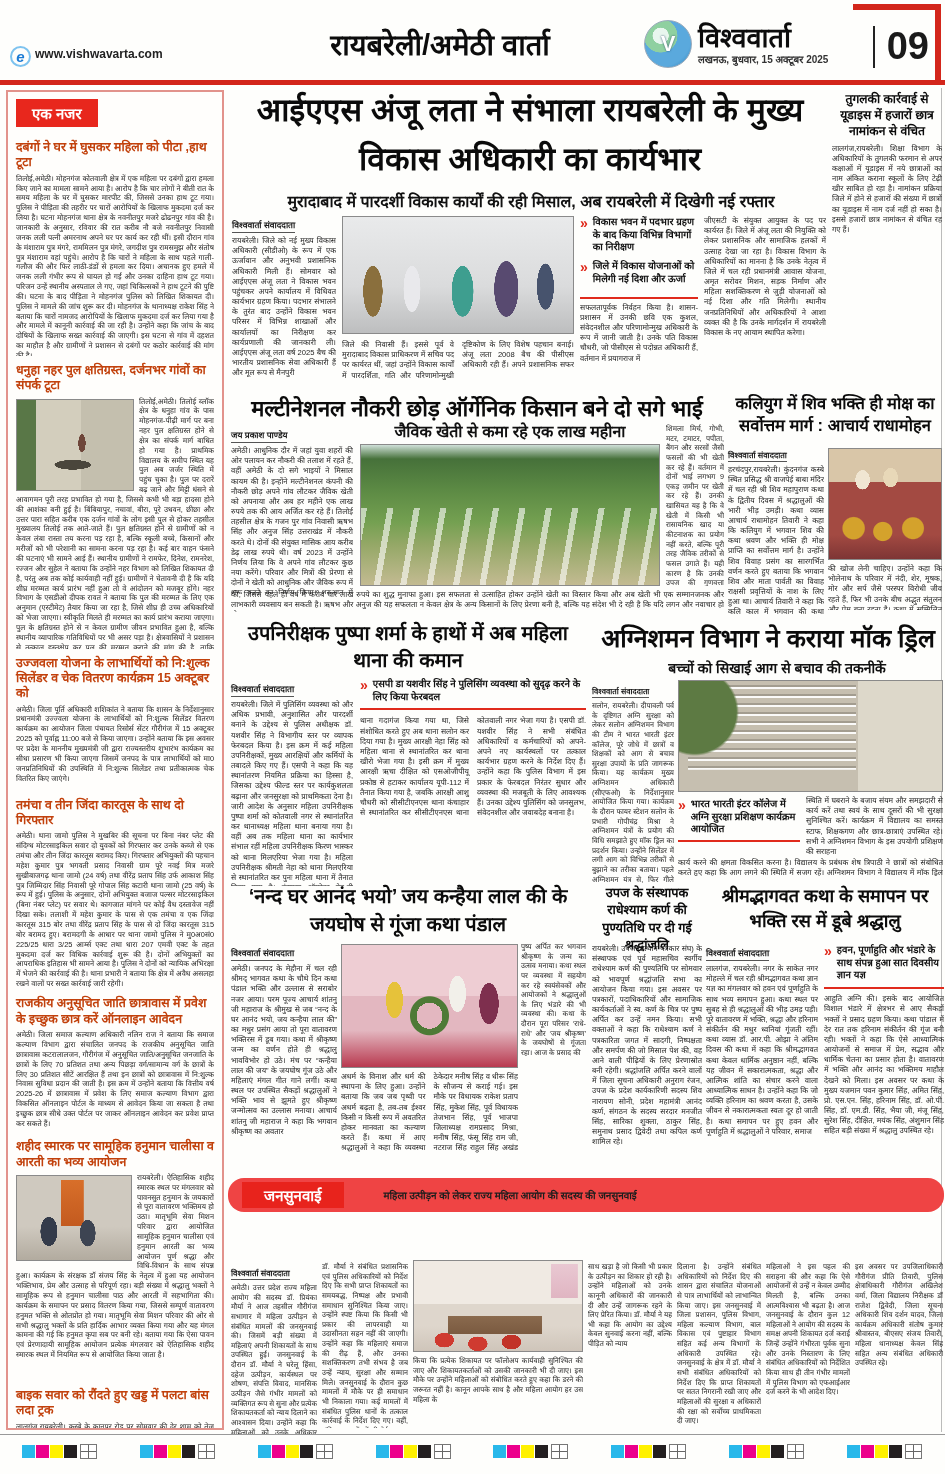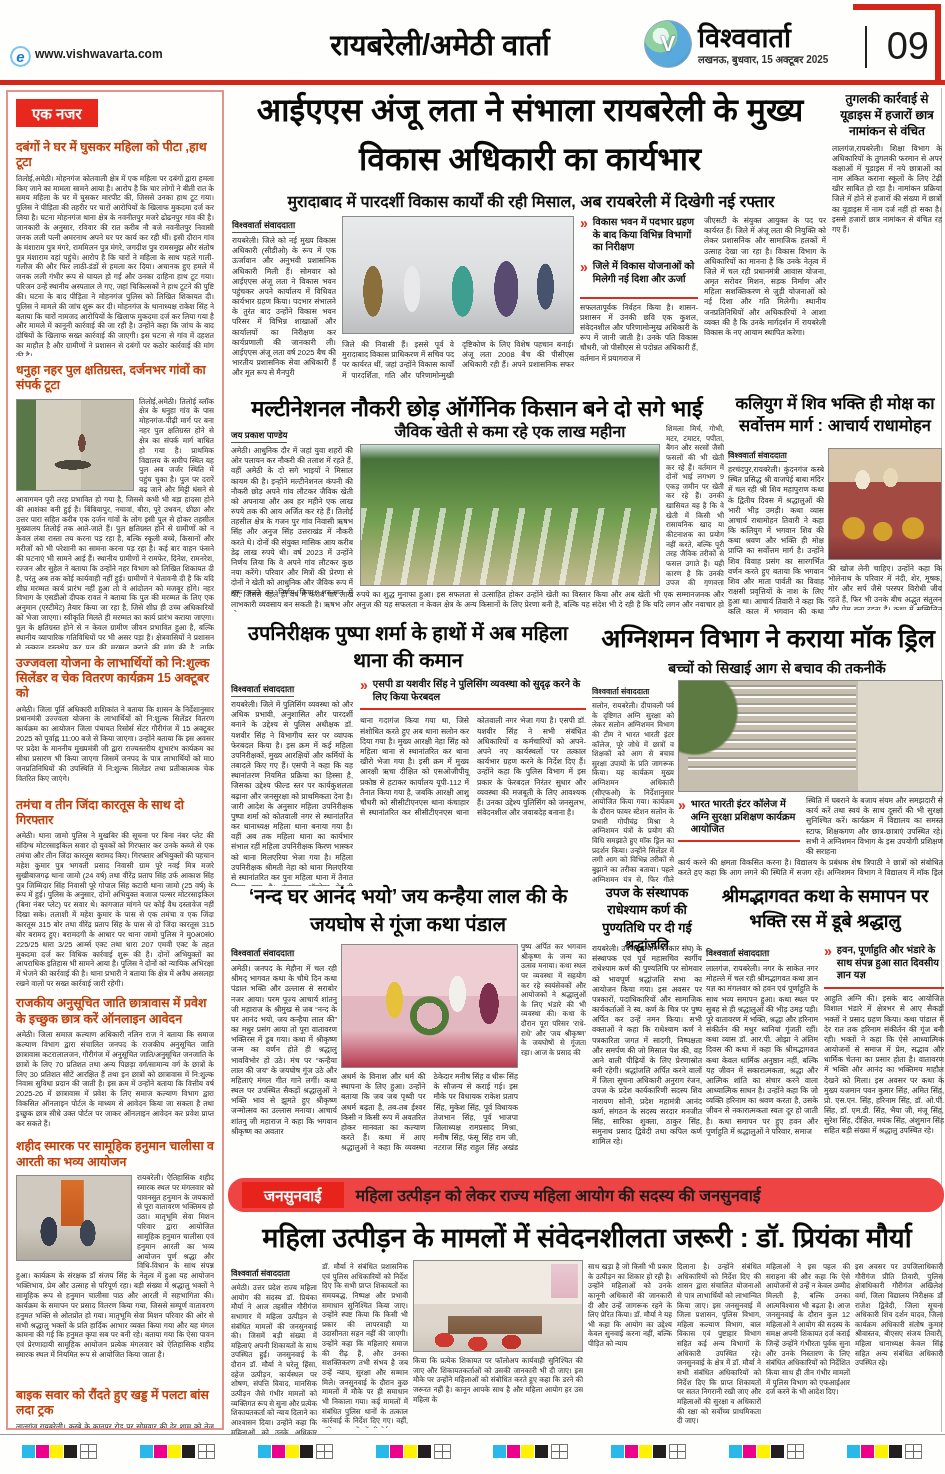--- a/index.html
+++ b/index.html
@@ -13,21 +13,21 @@
            text-align:center;border:2px solid #7ec3ef;margin-right:4px;vertical-align:-4px;}
   .section-title{font-size:29px;font-weight:800;text-align:center;color:#0c0c0c;}
   .globe{width:46px;height:46px;border-radius:50%;
          background:radial-gradient(circle at 34% 32%, #e8f6ee 0 18%, #8fd0a0 19% 38%, #5aa9dd 39% 70%, #2f7fb8 100%);
          border:1px solid #9ab;display:flex;align-items:center;justify-content:center;}
   .globe span{color:#fff;font-weight:800;font-size:22px;text-shadow:0 0 2px #246;}
   .paper-name{font-size:27px;font-weight:800;color:#0c0c0c;}
   .edition{font-size:10px;font-weight:700;color:#333;}
   .pagenum-box{border-top:6px solid #d3261b;border-right:6px solid #d3261b;
                display:flex;align-items:center;justify-content:flex-end;padding:4px 6px 0 0;}
-  .pagenum{font-size:38px;font-weight:400;border-left:2px solid #222;padding-left:20px;line-height:1.1;}
+  .pagenum{font-size:38px;font-weight:700;border-left:2px solid #222;padding-left:12px;line-height:1.1;}
   .redrule{background:#d3261b;}
   
   .sidebox{border:2px solid #e2938c;padding:5px 8px;box-sizing:border-box;overflow:hidden;background:#fffefc;}
   .eknazar{background:#e8271d;color:#fff;font-size:15px;font-weight:800;
            display:inline-block;padding:4px 16px;margin:2px 0 6px 0;}
   .sb-h{font-size:12.4px;font-weight:800;line-height:1.24;color:#c2410c;margin:7px 0 3px 0;}
   .sb-b{font-size:7.4px;line-height:1.33;text-align:justify;color:#1d1d1d;overflow:hidden;}
   
   .bt{font-size:7.6px;line-height:1.34;text-align:justify;color:#1c1c1c;overflow:hidden;}
   .byline{font-size:8.6px;font-weight:700;border-bottom:1px solid #555;display:inline-block;
@@ -88,21 +88,21 @@
     radial-gradient(ellipse 14px 24px at 28% 66%, #343b4a 0 60%, transparent 61%),
     radial-gradient(ellipse 13px 22px at 62% 68%, #3d4452 0 60%, transparent 61%),
     linear-gradient(#d86f2a,#c35a1f),
     linear-gradient(180deg,#cfc9bf 0 60%, #b2ab9f 100%);
     background-size:100% 100%,100% 100%,20% 55%,100% 100%;
     background-position:0 0,0 0,48% 12%,0 0;background-repeat:no-repeat;}
   
   .strip{background:#ef4444;border-radius:16px;display:flex;align-items:center;}
   .strip-label{background:#e8231c;color:#fff;font-size:15px;font-weight:800;
                padding:3px 22px;margin-left:14px;}
-  .strip-text{font-size:16px;font-weight:800;color:#1d1d1d;margin-left:12px;}
+  .strip-text{font-size:10px;font-weight:800;color:#1d1d1d;margin-left:40px;}
   
   .marks{display:flex;justify-content:space-between;}
   .mgroup{display:flex;align-items:center;}
   .sq{width:13px;height:13px;display:inline-block;margin-right:1px;}
   .sq.c{background:#29b8ea}.sq.m{background:#ec008c}.sq.y{background:#fff100}.sq.k{background:#231f20}
   .reg{width:15px;height:13px;display:inline-block;border:1px solid #777;background-color:#fff;
        background-image:linear-gradient(#666,#666),linear-gradient(#666,#666);
        background-size:100% 1px,1px 100%;background-position:center,center;background-repeat:no-repeat;margin-left:2px;}
   .vline{background:#bbb;}
 </style>
@@ -274,21 +274,20 @@
           <span class="t">हवन, पूर्णाहुति और भंडारे के साथ संपन्न हुआ सात दिवसीय ज्ञान यज्ञ</span>
         </div>
     </div>
     <div class="bt" style="height:150px;margin-top:5px;"><span>आहुति अग्नि की। इसके बाद आयोजित विशाल भंडारे में क्षेत्रभर से आए सैकड़ों भक्तों ने प्रसाद ग्रहण किया। कथा पांडाल में देर रात तक हरिनाम संकीर्तन की गूंज बनी रही। भक्तों ने कहा कि ऐसे आध्यात्मिक आयोजनों से समाज में प्रेम, सद्भाव और धार्मिक चेतना का प्रसार होता है। वातावरण में भक्ति और आनंद का भक्तिमय माहौल देखने को मिला। इस अवसर पर कथा के मुख्य यजमान पवन कुमार सिंह, अमित सिंह, प्रो. एस.एन. सिंह, हरिनाम सिंह, डॉ. ओ.पी. सिंह, डॉ. एम.डी. सिंह, भैया जी, मंजू सिंह, सुरेश सिंह, दीक्षित, मयंक सिंह, अंशुमान सिंह सहित बड़ी संख्या में श्रद्धालु उपस्थित रहे।</span></div>
   </div>
 
   <div class="abs strip" style="left:228px;top:1178px;width:716px;height:34px;">
     <span class="strip-label">जनसुनवाई</span>
     <span class="strip-text">महिला उत्पीड़न  को लेकर  राज्य महिला आयोग की सदस्य  की जनसुनवाई</span>
   </div>
-  <div class="abs hl" style="left:230px;top:1218px;width:714px;font-size:27px;">महिला उत्पीड़न के मामलों में संवेदनशीलता जरूरी : डॉ. प्रियंका मौर्या</div>
 
   <div class="abs" style="left:231px;top:1262px;width:86px;">
     <span class="byline" style="font-size:8px;">विश्ववार्ता संवाददाता</span>
     <div class="bt" style="height:152px;font-size:7.2px;"><span>अमेठी। उत्तर प्रदेश राज्य महिला आयोग की सदस्य डॉ. प्रियंका मौर्या ने आज तहसील गौरीगंज सभागार में महिला उत्पीड़न से संबंधित मामलों की जनसुनवाई की। जिसमें बड़ी संख्या में महिलाएं अपनी शिकायतों के साथ उपस्थित हुईं। जनसुनवाई के दौरान डॉ. मौर्या ने घरेलू हिंसा, दहेज उत्पीड़न, कार्यस्थल पर शोषण, संपत्ति विवाद, मानसिक उत्पीड़न जैसे गंभीर मामलों को व्यक्तिगत रूप से सुना और प्रत्येक शिकायतकर्ता को न्याय दिलाने का आश्वासन दिया। उन्होंने कहा कि महिलाओं को उनके अधिकार दिलाने और उन्हें सशक्त बनाने की दिशा में महिला आयोग पूरी तरह समर्पित है।</span></div>
   </div>
   <div class="abs bt" style="left:322px;top:1262px;width:86px;height:166px;font-size:7.2px;"><span>डॉ. मौर्या ने संबंधित प्रशासनिक एवं पुलिस अधिकारियों को निर्देश दिए कि सभी प्राप्त शिकायतों का समयबद्ध, निष्पक्ष और प्रभावी समाधान सुनिश्चित किया जाए। उन्होंने स्पष्ट किया कि किसी भी प्रकार की लापरवाही या उदासीनता सहन नहीं की जाएगी। उन्होंने कहा कि महिलाएं समाज की रीढ़ हैं, और उनका सशक्तिकरण तभी संभव है जब उन्हें न्याय, सुरक्षा और सम्मान मिले। जनसुनवाई के दौरान कुछ मामलों में मौके पर ही समाधान भी निकाला गया। कई मामलों में संबंधित पुलिस थानों के तत्काल कार्रवाई के निर्देश दिए गए। वहीं, लंबित मामलों में रिपोर्ट प्रस्तुत करने के लिए समय-सीमा निर्धारित की गई। डॉ. मौर्या ने अधिकारियों को निर्देशित</span></div>
   <div class="abs ph ph-meeting" style="left:413px;top:1260px;width:170px;height:92px;"></div>
   <div class="abs bt" style="left:413px;top:1356px;width:170px;height:72px;font-size:7.2px;"><span>किया कि प्रत्येक शिकायत पर फॉलोअप कार्यवाही सुनिश्चित की जाए और शिकायतकर्ताओं को उसकी जानकारी भी दी जाए। इस मौके पर उन्होंने महिलाओं को संबोधित करते हुए कहा कि डरने की जरूरत नहीं है। कानून आपके साथ है और महिला आयोग हर उस महिला के</span></div>
   <div class="abs bt" style="left:588px;top:1262px;width:84px;height:166px;font-size:7.2px;"><span>साथ खड़ा है जो किसी भी प्रकार के उत्पीड़न का शिकार हो रही है। उन्होंने महिलाओं को उनके कानूनी अधिकारों की जानकारी दी और उन्हें जागरूक रहने के लिए प्रेरित किया। डॉ. मौर्या ने यह भी कहा कि आयोग का उद्देश्य केवल सुनवाई करना नहीं, बल्कि पीड़ित को न्याय</span></div>
   <div class="abs bt" style="left:677px;top:1262px;width:84px;height:166px;font-size:7.2px;"><span>दिलाना है। उन्होंने संबंधित अधिकारियों को निर्देश दिए की शासन द्वारा संचालित योजनाओं से पात्र लाभार्थियों को लाभान्वित किया जाए। इस जनसुनवाई में जिला प्रशासन, पुलिस विभाग, महिला कल्याण विभाग, बाल विकास एवं पुष्टाहार विभाग सहित कई अन्य विभागों के अधिकारी उपस्थित रहे। जनसुनवाई के क्षेत्र में डॉ. मौर्या ने सभी संबंधित अधिकारियों को निर्देश दिए कि प्राप्त शिकायतों पर सतत निगरानी रखी जाए और महिलाओं की सुरक्षा व अधिकारों की रक्षा को सर्वोच्च प्राथमिकता दी जाए।</span></div>

